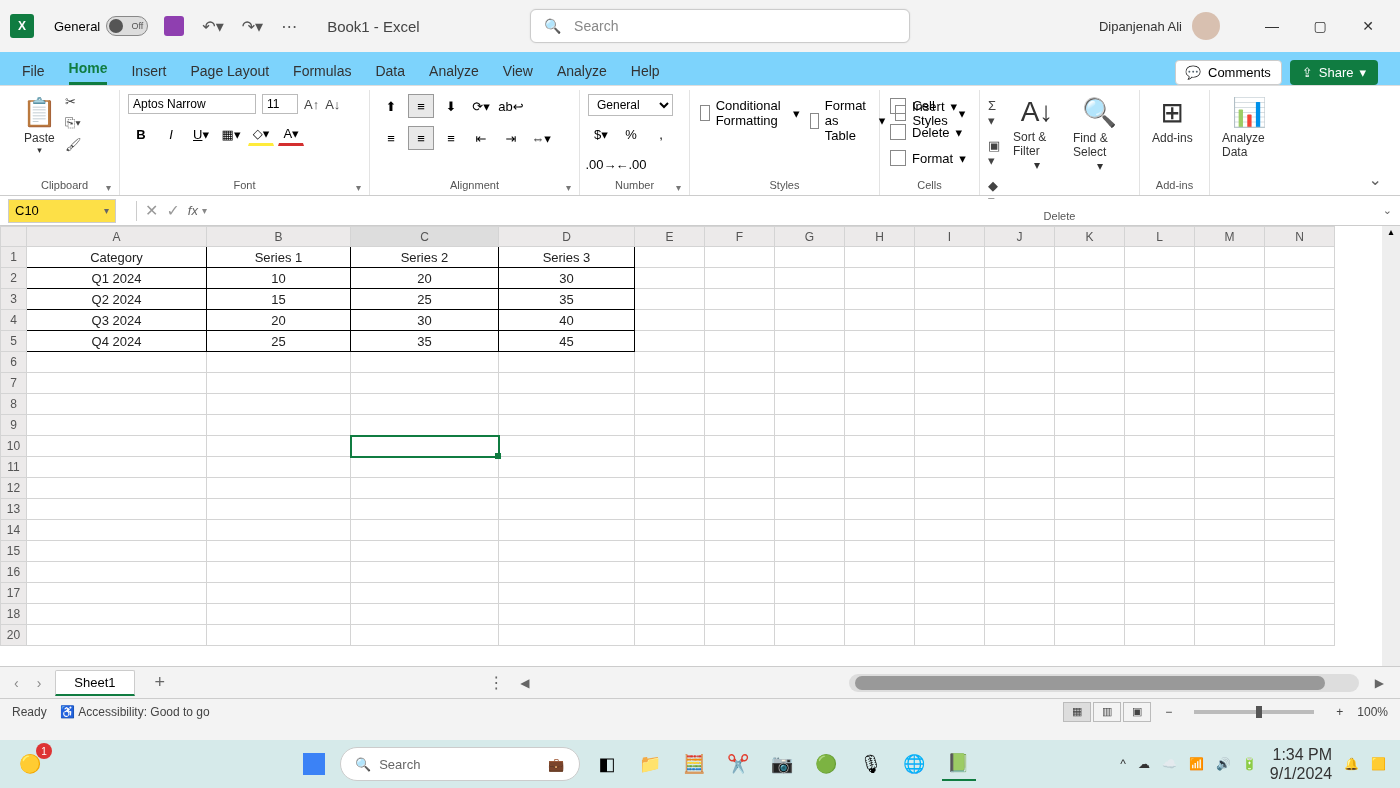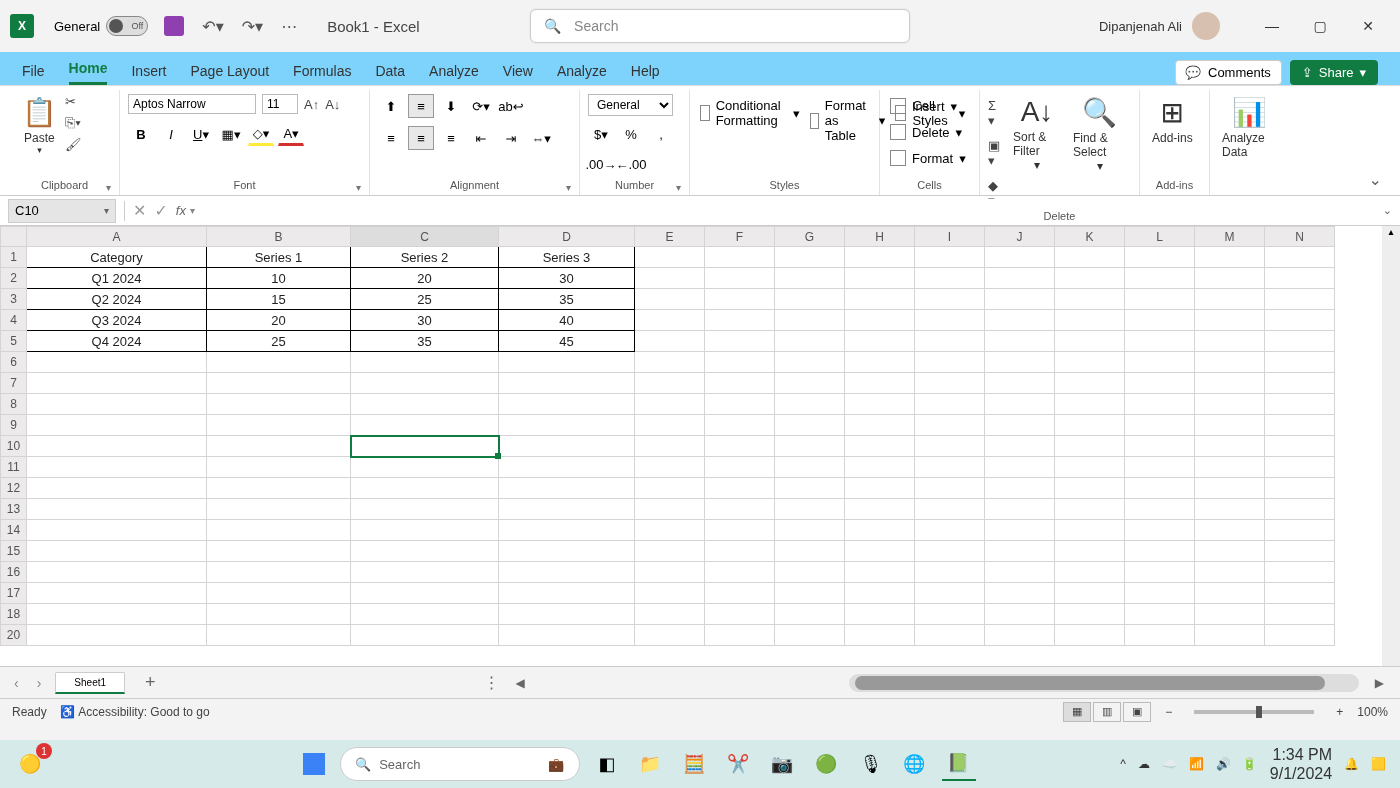--- a/index.html
+++ b/index.html
@@ -43,21 +43,21 @@
 .mini-row { display:flex; gap:6px; align-items:center; font-size:13px; color:#444; }
 .sel { border:1px solid #bbb; background:#fff; font-size:12px; padding:2px 4px; }
 .btn-row { display:flex; gap:4px; }
 .btn-row .b { width:26px; height:24px; border:1px solid transparent; display:flex; align-items:center; justify-content:center; font-size:13px; }
 .btn-row .b.active{ border:1px solid #999; background:#e8e8e8;}
 .list-btn { display:flex; align-items:center; gap:6px; font-size:13px; padding:2px 2px; }
 .list-btn .sq{ width:16px; height:16px; border:1px solid #888; }
 
 
 .fbar { height: 30px; background:#fff; border-bottom:1px solid #ccc; display:flex; align-items:center; }
-.namebox { width:108px; border:1px solid #ccc; margin:0 4px 0 8px; height:24px; display:flex; align-items:center; padding:0 6px; font-size:13px; background:#e5e5e5;}
+.namebox { width:108px; border:1px solid #ccc; margin:0 16px 0 8px; height:24px; display:flex; align-items:center; padding:0 6px; font-size:13px; background:#fde047;}
 .namebox .dd{ margin-left:auto; color:#666; font-size:10px;}
 .fbar .sep{ width:1px; height:20px; background:#ccc; margin:0 4px;}
 .fbar .fx-ic{ font-size:13px; color:#666; padding:0 4px; font-style:italic;}
 .fbar .fx-input{ flex:1; height:24px; border:none; font-size:13px; padding:0 6px;}
 .fbar .expand{ margin-left:auto; padding:0 8px; color:#666; font-size:11px;}
 
 
 .grid-wrap { position:relative; background:#fff; height:440px; }
 table.grid { border-collapse:collapse; table-layout:fixed; }
 .grid th, .grid td { border:1px solid #d4d4d4; font-size:13px; color:#222; font-weight:normal; }
@@ -68,21 +68,21 @@
 .hdr td.db{ font-weight:normal; }
 .sel-cell{ outline:2px solid #107c41; outline-offset:-1px; position:relative;}
 .sel-cell::after{ content:""; position:absolute; right:-3px; bottom:-3px; width:6px; height:6px; background:#107c41;}
 .grid thead th.colsel{ background:#ddd; }
 .vscroll{ position:absolute; right:0; top:0; width:18px; height:100%; background:#eee;}
 .vscroll .up{position:absolute; top:0; width:100%; text-align:center; font-size:10px;}
 
 
 .sheet-bar { height:32px; background:#f3f3f3; border-top:1px solid #ccc; display:flex; align-items:center; padding:0 10px; gap:10px;}
 .sheet-bar .nav{ color:#888; font-size:14px; padding:0 4px;}
-.sheet-tab{ background:#fff; border:1px solid #ccc; border-bottom:2px solid #107c41; padding:4px 18px; font-size:10px; border-radius:2px 2px 0 0;}
+.sheet-tab{ background:#fff; border:1px solid #ccc; border-bottom:2px solid #107c41; padding:4px 18px; font-size:13px; border-radius:2px 2px 0 0;}
 .sheet-bar .add{ font-size:18px; color:#666; padding:0 10px;}
 .sheet-bar .hscroll{ margin-left:auto; width:510px; height:18px; background:#ddd; border-radius:9px; position:relative;}
 .sheet-bar .hscroll .thumb{ position:absolute; left:6px; top:2px; height:14px; width:470px; background:#999; border-radius:7px;}
 .sheet-bar .harrow{ color:#666; font-size:12px; padding:0 6px;}
 
 
 .status-bar { height:26px; background:#f3f3f3; border-top:1px solid #ccc; display:flex; align-items:center; padding:0 12px; font-size:12px; color:#444; gap:14px;}
 .status-bar .views{ margin-left:auto; display:flex; gap:2px;}
 .status-bar .views .v{ width:28px; height:20px; border:1px solid #bbb; display:flex; align-items:center; justify-content:center; font-size:11px;}
 .status-bar .views .v.active{ background:#ddd;}

